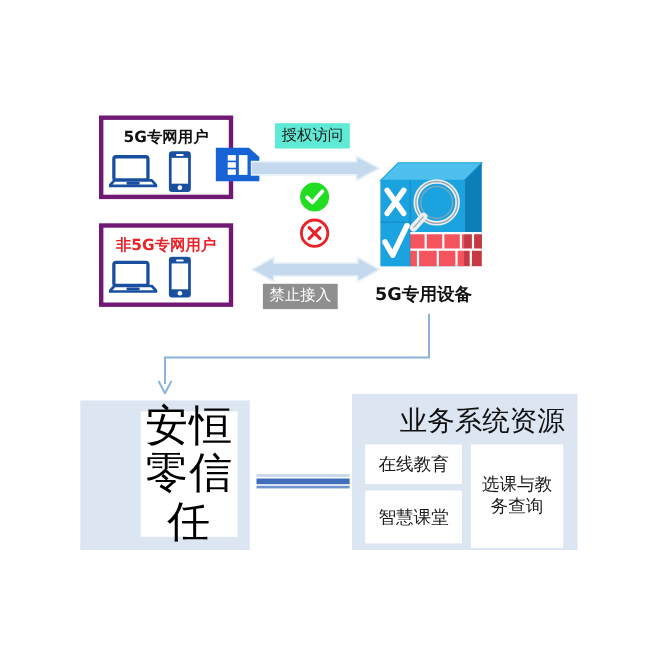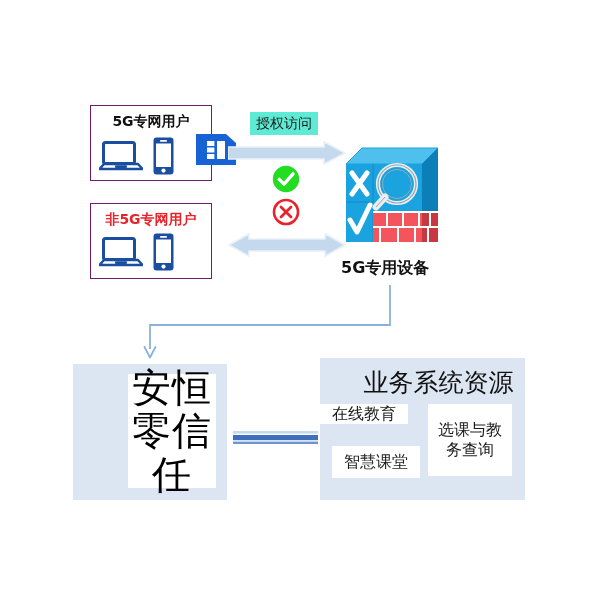--- a/index.html
+++ b/index.html
@@ -15,21 +15,21 @@
     width: 601px;
     height: 601px;
     background: #ffffff;
     overflow: hidden;
   }
 
   
   .user-box {
     position: absolute;
     background: #ffffff;
-    border: 1px solid #701a75;
+    border: 4px solid #701a75;
     box-sizing: border-box;
   }
   .user-box-title {
     position: absolute;
     left: 0;
     right: 0;
     text-align: center;
     font-weight: bold;
     font-size: 14px;
     letter-spacing: 0px;
@@ -204,20 +204,21 @@
   </div>
 
   <div class="arrow-wrap" style="left:228px; top:233px; width:118px; height:24px;">
     <svg viewBox="0 0 118 24" width="118" height="24">
       <path d="M21 6 H97 V0.8 L117 12 L97 23.2 V18 H21 V23.2 L1 12 L21 0.8 Z" fill="#c5d9ee" stroke="#e9f1f9" stroke-width="1.6" stroke-linejoin="round"></path>
     </svg>
   </div>
 
   <div class="label-chip label-auth" style="left:250px; top:112px;">授权访问</div>
 
+  <div class="label-chip label-deny" style="left:239px; top:258px;">禁止接入</div>
 
   <div class="badge" style="left:272px; top:165px;">
     <svg viewBox="0 0 28 28" width="28" height="28">
       <circle cx="14" cy="14" r="13.2" fill="#22dd22"></circle>
       <path d="M7.2 14.4 L12 19.1 L21 8.9" fill="none" stroke="#ffffff" stroke-width="3.4" stroke-linecap="round" stroke-linejoin="round"></path>
     </svg>
   </div>
 
   <div class="badge" style="left:272px; top:198px;">
     <svg viewBox="0 0 28 28" width="28" height="28">
@@ -291,20 +292,20 @@
     <svg viewBox="0 0 85 16" width="85" height="16">
       <rect x="0" y="1" width="85" height="2.6" fill="#c9d9ec"></rect>
       <rect x="0" y="5" width="85" height="5.2" fill="#3f6fba"></rect>
       <rect x="0" y="11.6" width="85" height="2.4" fill="#6d94cf"></rect>
     </svg>
   </div>
 
   <div class="panel" style="left:320px; top:358px; width:205px; height:142px;">
     <div class="panel-heading" style="top:8px;">业务系统资源</div>
 
-    <div class="inner-card res-card" style="left:0; top:46px; width:88px; height:20px;">在线教育</div>
-
-    <div class="inner-card res-card" style="left:12px; top:88px; width:88px; height:32px;">智慧课堂</div>
-
-    <div class="inner-card res-card-tall" style="left:108px; top:46px; width:84px; height:72px; padding:0 6px;font-family:Liberation Serif, serif;">选课与教务查询</div>
+    <div class="inner-card res-card" style="left:12px; top:46px; width:88px; height:36px;">在线教育</div>
+
+    <div class="inner-card res-card" style="left:12px; top:88px; width:88px; height:48px;">智慧课堂</div>
+
+    <div class="inner-card res-card-tall" style="left:108px; top:46px; width:84px; height:94px; padding:0 6px;font-family:Liberation Serif, serif;">选课与教务查询</div>
   </div>
 
 </div>
 
 </body></html>

